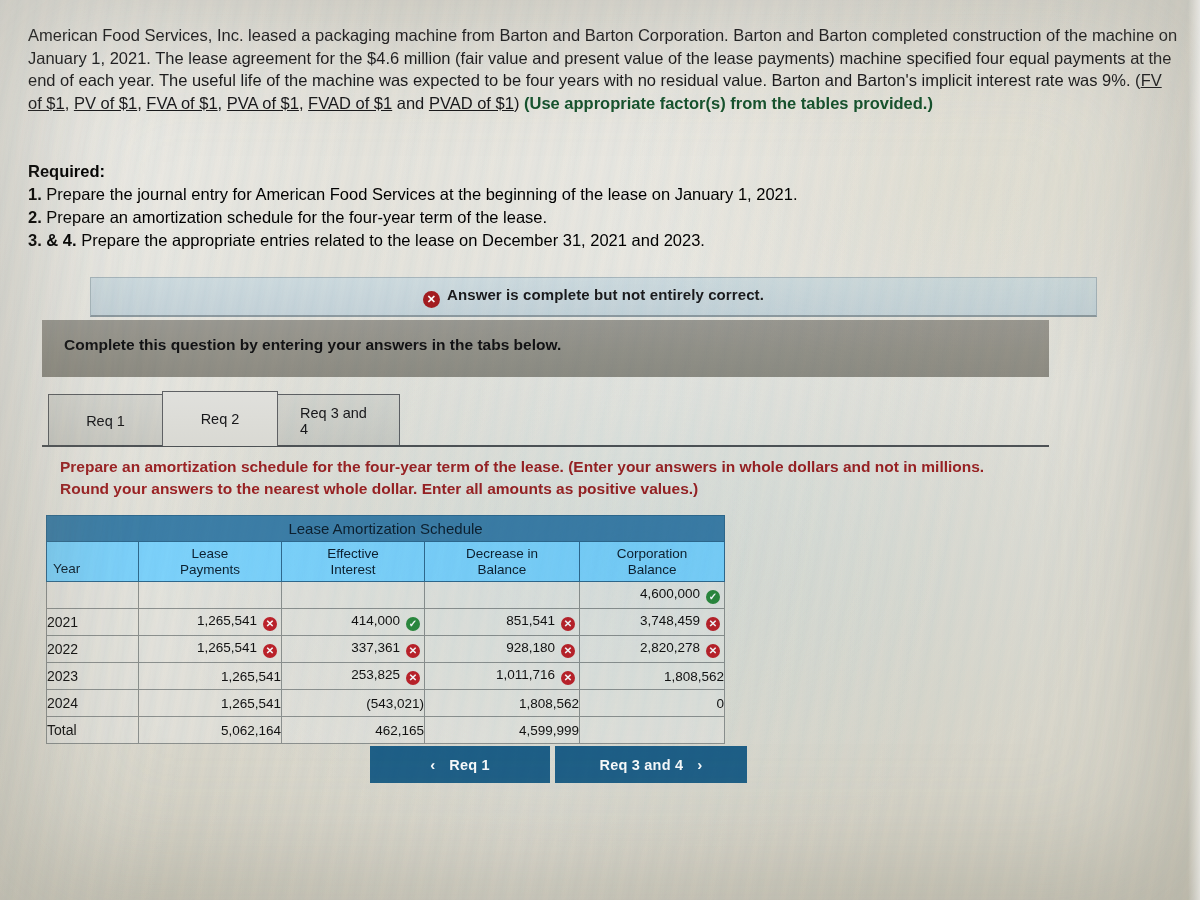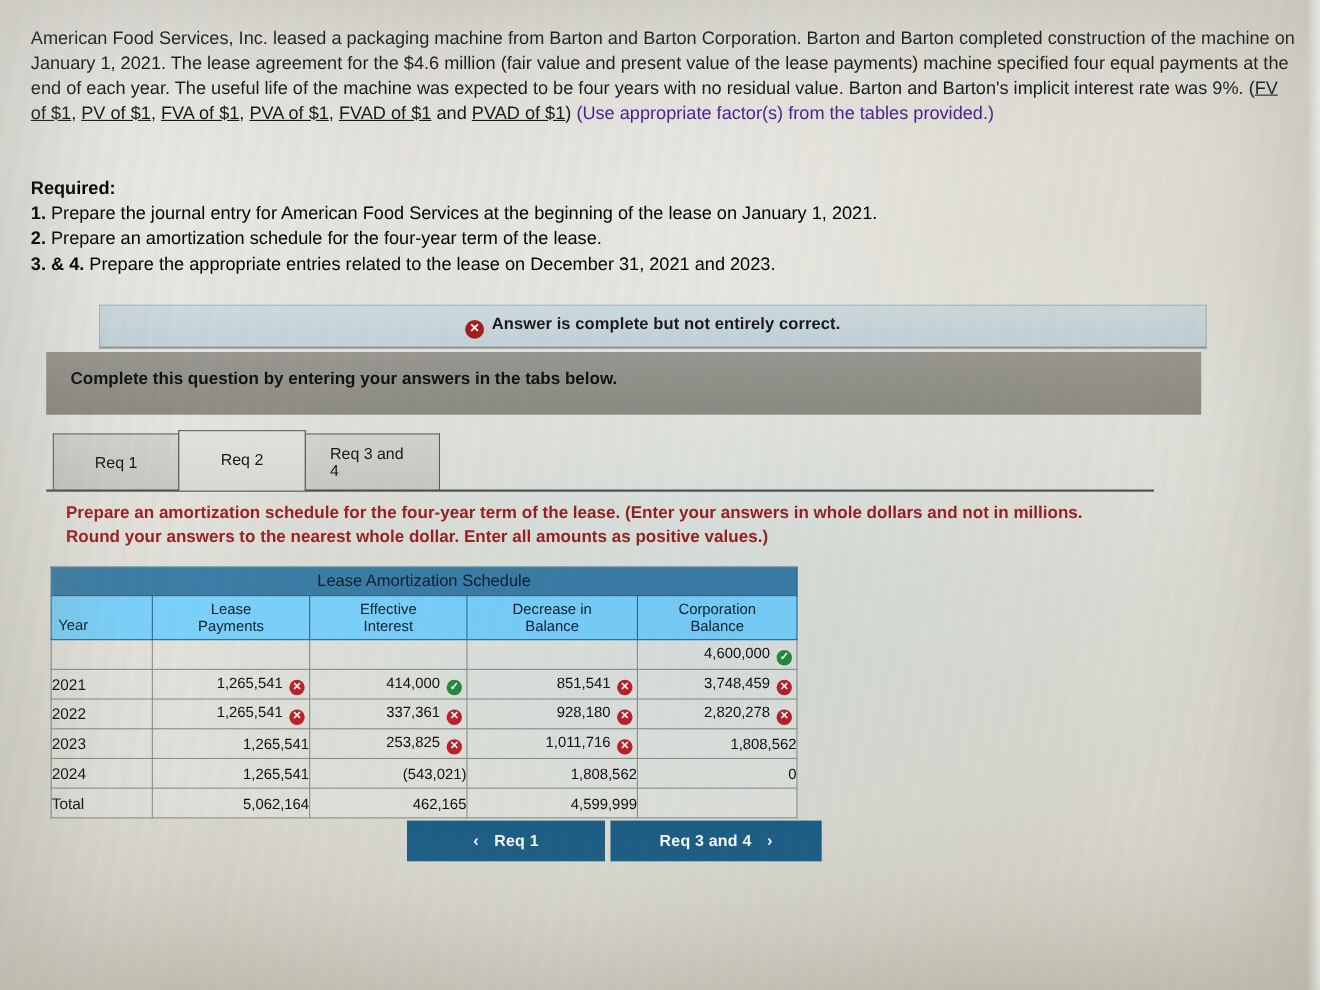--- a/index.html
+++ b/index.html
@@ -52,22 +52,22 @@
   .problem {
     position: absolute;
     left: 28px; top: 24px;
     width: 1150px;
     font-size: 16.5px;
     line-height: 22.5px;
     color: #17171a;
   }
   .problem .u { text-decoration: underline; }
   .problem .bold-red {
-    font-weight: normal;
-    color: #4c1d95;
+    font-weight: bold;
+    color: #14532d;
   }
 
   
   .required {
     position: absolute;
     left: 28px; top: 160px;
     width: 1000px;
     font-size: 16.5px;
     line-height: 23px;
     color: #000000;
@@ -109,21 +109,20 @@
     vertical-align: -3px;
     font-family: "Liberation Sans", sans-serif;
   }
 
   
   .gray-band {
     position: absolute;
     left: 42px; top: 320px;
     width: 1007px; height: 57px;
     background: linear-gradient(180deg, #9b9992 0%, #949289 55%, #8f8d84 100%);
-    padding-left: 43px;
   }
   .gray-band .txt {
     position: absolute;
     left: 22px; top: 16px;
     font-size: 15.5px;
     font-weight: bold;
     color: #121214;
   }
 
   

